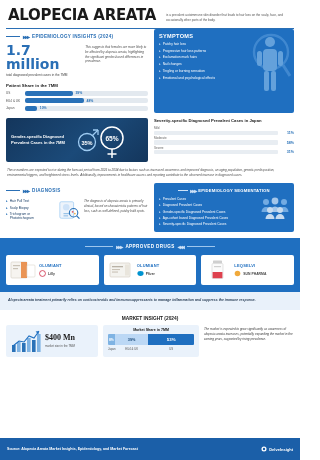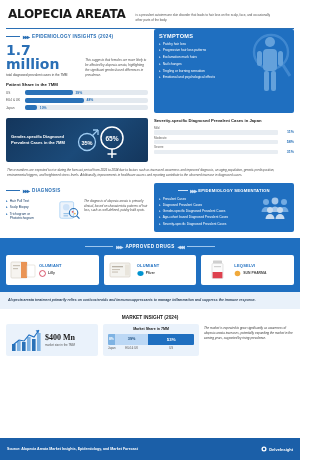--- a/index.html
+++ b/index.html
@@ -8,42 +8,42 @@
     font-family: "Liberation Sans", sans-serif;
     background: #ffffff;
     overflow: hidden;
     position: relative;
   }
   .page { width: 300px; height: 460px; position: relative; background:#fff; }
 
   
   .header { display:flex; align-items:flex-start; padding: 8px 8px 0 8px; }
   .title {
-    font-size: 12px; font-weight: 800; letter-spacing: -0.3px;
+    font-size: 15px; font-weight: 800; letter-spacing: -0.3px;
     color:#1a1a1a; line-height: 1; white-space: nowrap;
     font-family: "DejaVu Sans", sans-serif;
   }
   .subtitle {
     font-size: 3.1px; color:#555; line-height: 1.55; margin-left: 10px;
     margin-top: 5px; max-width: 142px;
   }
   .rule { height:1px; background:#2a6fb5; margin: 5px 6px 0 6px; }
 
   
   .seclabel { display:flex; align-items:center; gap:3px; margin: 4px 0 3px 0; }
   .seclabel .dash { width:14px; height:1px; background:#2a6fb5; }
   .chev { color:#2a6fb5; font-size:6px; letter-spacing:-1px; font-weight:900; }
   .seclabel .txt { font-size:4.6px; font-weight:700; color:#2a6fb5; letter-spacing:0.3px; }
 
   
   .epi-wrap { display:flex; padding: 0 6px; gap: 6px; }
   .epi-left { width: 142px; }
   .bignum { font-size: 14px; font-weight:800; color:#2a6fb5; line-height:1; font-family:"DejaVu Sans", sans-serif;}
   .bigcap { font-size:3.2px; color:#444; line-height:1.5; margin-top:2px; width: 62px; }
-  .bigrow { display:flex; gap:0; align-items:flex-end; }
+  .bigrow { display:flex; gap:0; align-items:flex-start; }
   .bignote { font-size:3.1px; font-style:italic; color:#4a4a4a; line-height:1.55; width:66px; margin-top:2px;}
 
   .share-title { font-size:4.4px; font-weight:700; color:#1a1a1a; margin: 5px 0 3px 0;}
   .barrow { display:flex; align-items:center; gap:3px; margin-bottom:2.5px; }
   .barlab { font-size:3.1px; color:#555; width:16px; text-align:left;}
   .bartrack { flex:1; height:5px; background:#e3e9ef; border-radius:2px; position:relative; }
   .barfill { height:5px; background:#2a72b8; border-radius:2px; display:flex; align-items:center; justify-content:flex-end; }
   .barval { font-size:3.4px; font-weight:700; color:#2a72b8; position:absolute; top:0.5px; }
 
   

